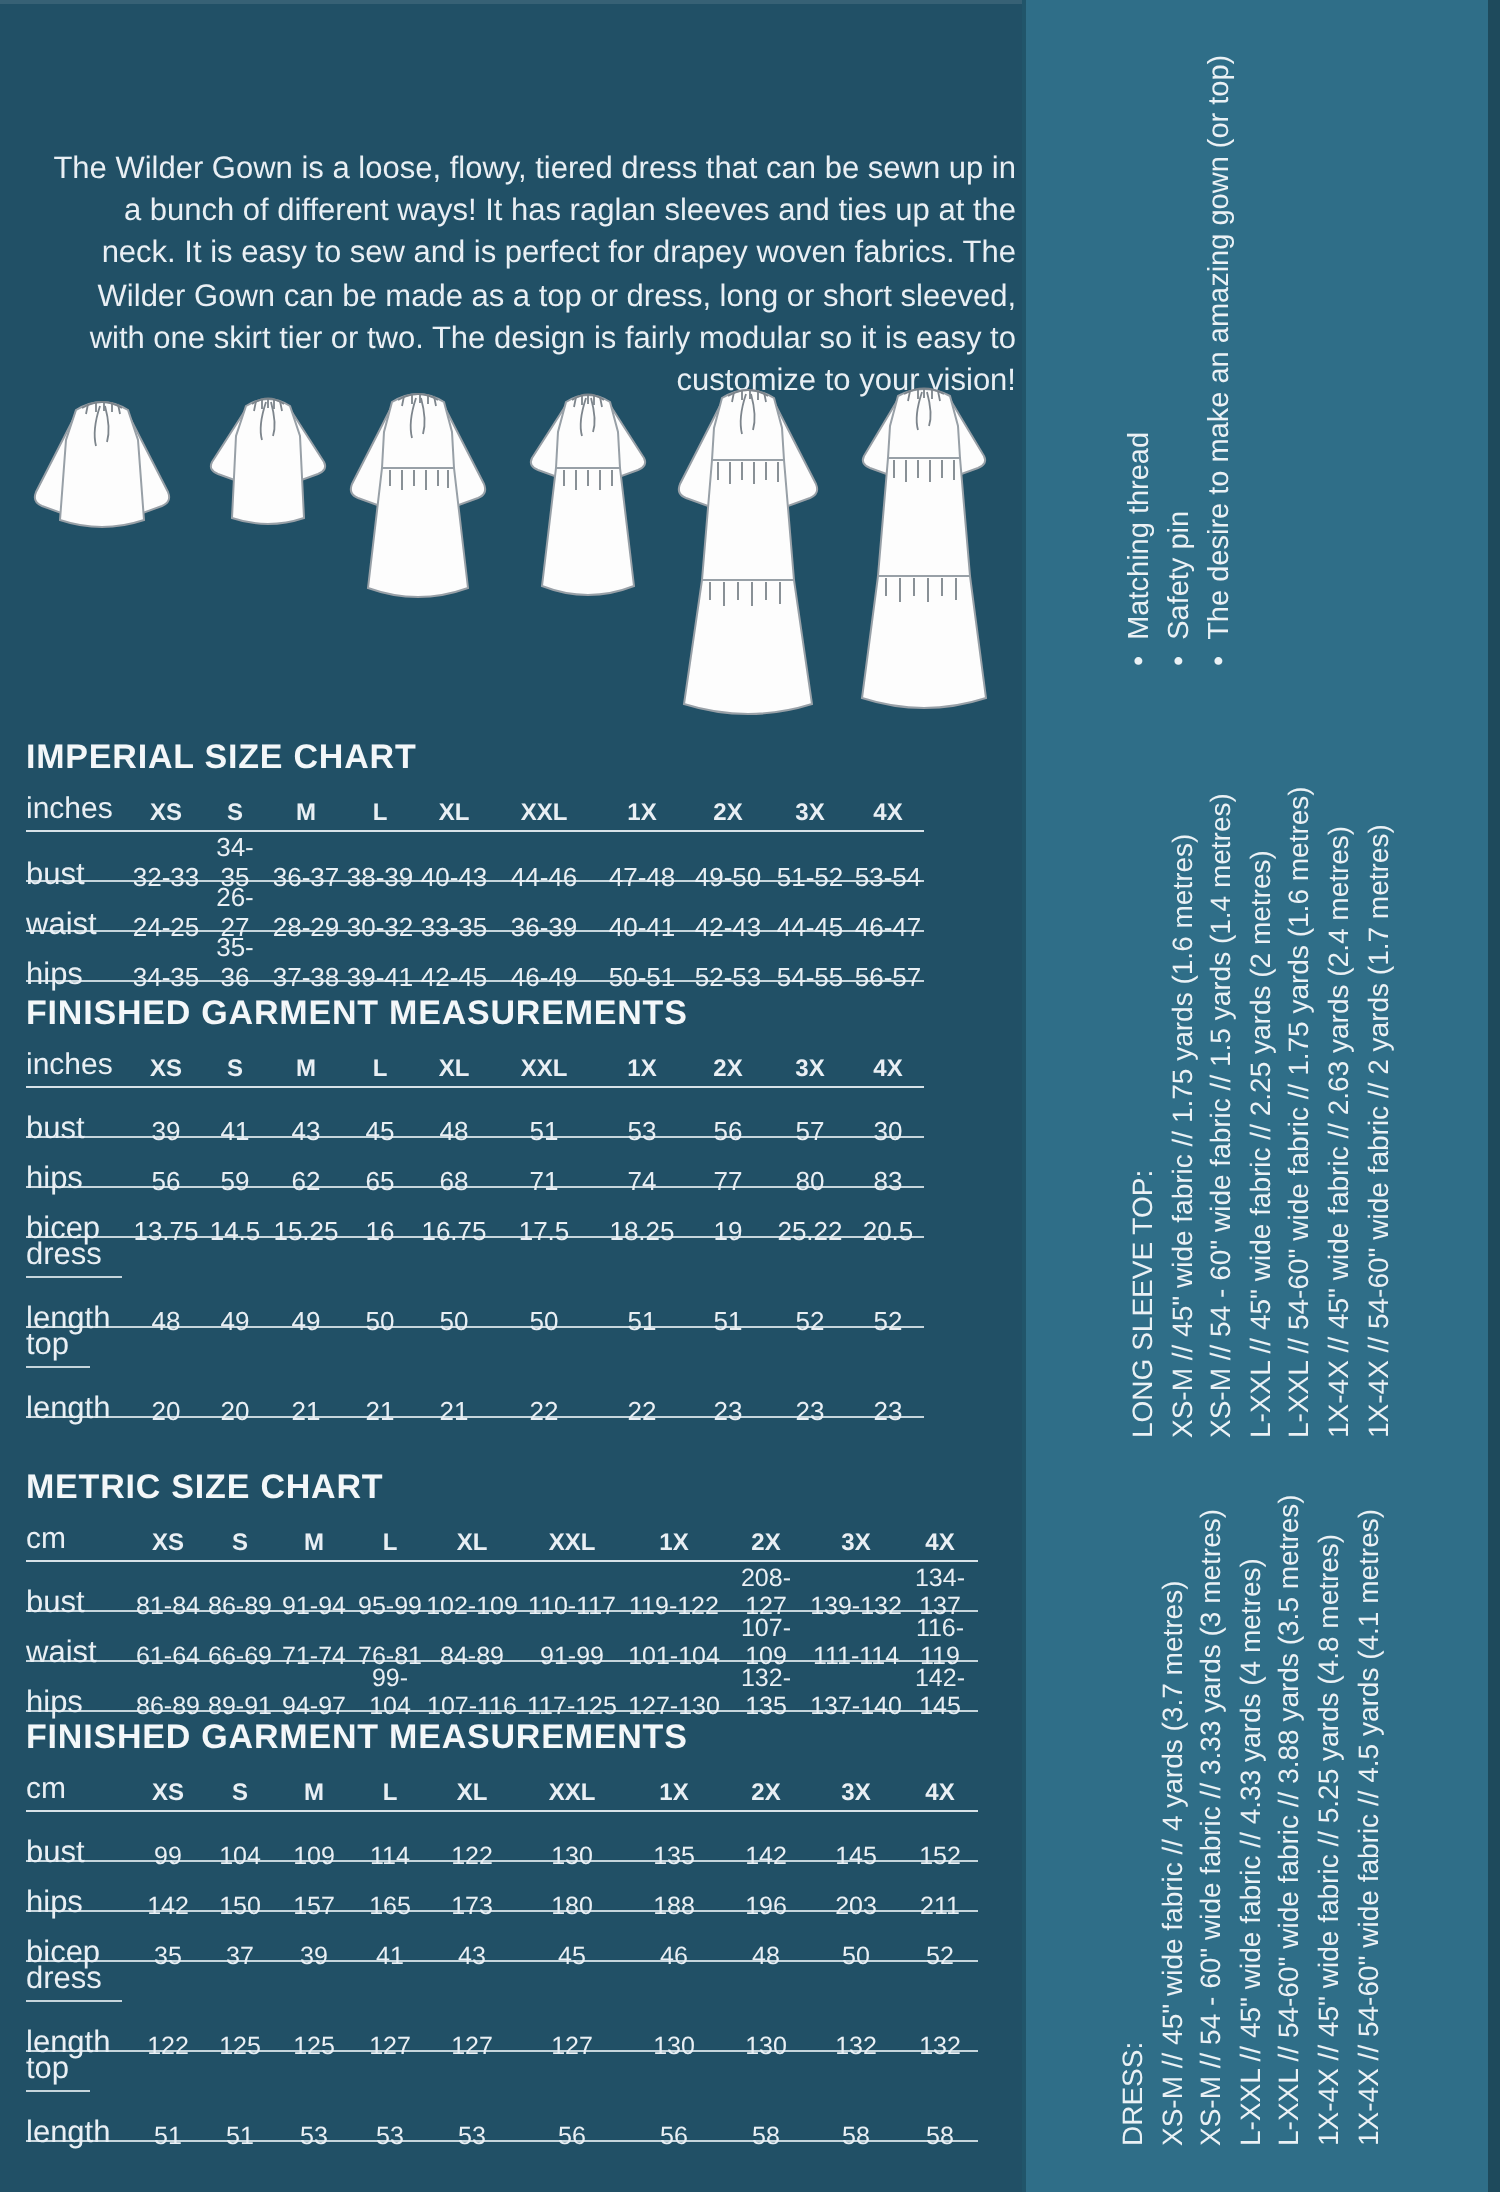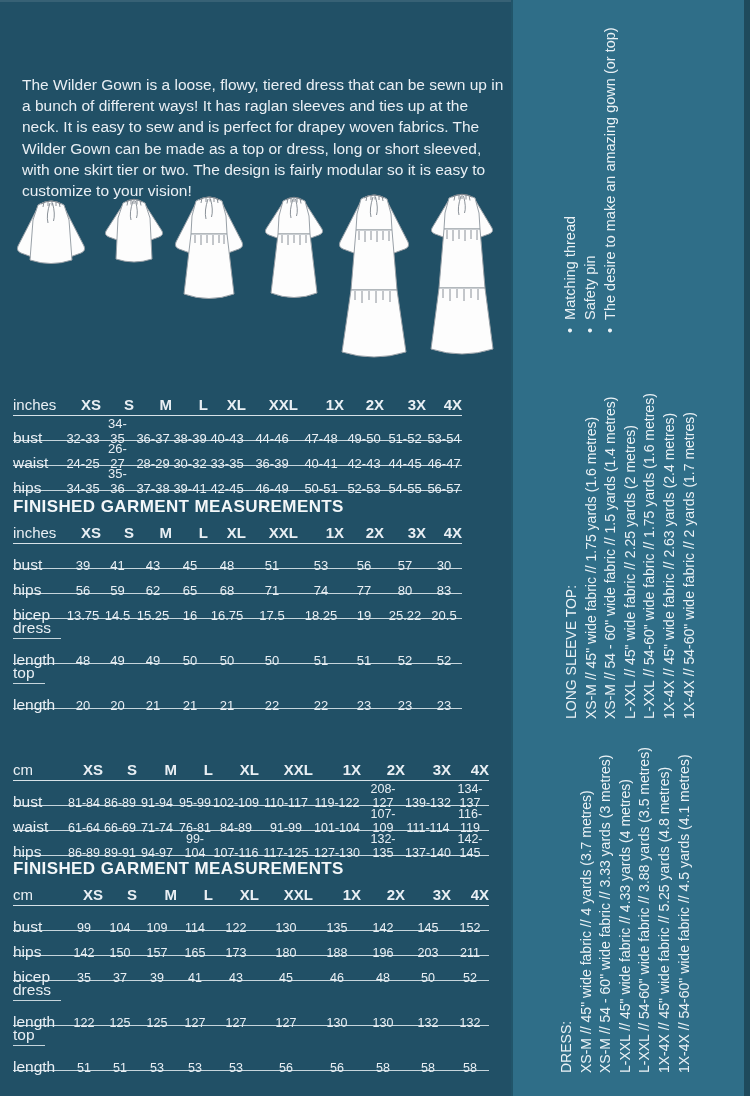--- a/index.html
+++ b/index.html
@@ -11,21 +11,21 @@
   }
   .top-edge{position:absolute;left:0;top:0;width:100%;height:2px;background:rgba(255,255,255,0.10);}
   .right-panel{
     position:absolute; left:511px; top:0; width:233px; height:1096px;
     background:#2f6e88; border-left:2px solid rgba(10,40,52,0.35);
   }
   .right-edge{position:absolute;left:744px;top:0;width:6px;height:1096px;background:#1e4a5c;}
 
   .intro{
     position:absolute; left:22px; top:74px; width:486px;
-    font-size:15.5px; line-height:21.2px; color:#e9eff4; margin:0;
+    font-size:15.5px; line-height:21.2px; color:#e9eff4; margin:0;text-align:right;
   }
 
   .garment{position:absolute;}
   .garment path{vector-effect:non-scaling-stroke;}
 
   .sec-title{
     position:absolute; left:13px; margin:0;
     font-size:17px; font-weight:bold; letter-spacing:0.4px; color:#f3f7f9;
   }
   .tbl{position:absolute; left:13px;}
@@ -33,21 +33,21 @@
   .tbl-imp .trow{grid-template-columns:52px 36px 33px 38px 36px 38px 52px 46px 40px 42px 36px; width:449px;}
   .tbl-met .trow{grid-template-columns:52px 38px 34px 40px 36px 46px 54px 48px 44px 46px 38px; width:476px;}
   .thead{height:23px; border-bottom:1.5px solid rgba(240,246,250,0.88);}
   .drow{height:24px; border-bottom:1.5px solid rgba(240,246,250,0.80);}
   .prefix-row{height:20px;}
   .prefix-row span{
     display:inline-block; font-size:15.5px; padding:0 10px 1px 0;
     border-bottom:1.5px solid rgba(240,246,250,0.80);
   }
   .unit{font-size:15px; padding-bottom:2px;}
-  .size{font-weight:bold; font-size:15px; text-align:right; padding-bottom:2px;}
+  .size{font-weight:bold; font-size:12px; text-align:center; padding-bottom:2px;}
   .rlabel{font-size:15.5px; padding-bottom:2px;margin-top:12px;}
   .val{font-size:13px; text-align:center; padding-bottom:3px;}
   .tbl-met .val{font-size:12.5px;}
 
   .rot{position:absolute; transform-origin:0 0; transform:rotate(-90deg); color:#eaf1f5;}
   .notions{left:560px; top:333px; width:306px; height:62px; font-size:14.5px; line-height:20px;}
   .notions .line::before{content:"•"; margin-right:8px;}
   .req{font-size:14px; line-height:19.6px;}
   #req-lst{left:562px; top:719px; width:347px; height:140px;}
   #req-dress{left:557px; top:1073px; width:348px; height:140px;}
@@ -146,20 +146,21 @@
     </g>
     <g fill="none" stroke="#7d858c" stroke-width="0.9">
       <path d="M30,9 Q40,3.5 50,9"></path>
       <path d="M33,7.5 l-1,5 M37,6.5 l0,5 M40,6 l0,5 M44,6.5 l0,5 M47,7.5 l1,5"></path>
       <path d="M39,8 q-4,12 -2,19 M41.5,8 q3,11 1,17"></path>
       <path d="M25,42 l0,9 M31,42 l0,11 M37,42 l0,9 M43,42 l0,11 M49,42 l0,9 M55,42 l0,10"></path>
       <path d="M21,101 l0,9 M28,101 l0,12 M35,101 l0,9 M42,101 l0,12 M49,101 l0,9 M56,101 l0,11"></path>
     </g>
   </svg>
 
+  <h2 class="sec-title" style="top:369px">IMPERIAL SIZE CHART</h2>
   <div class="tbl tbl-imp" style="top:392px">
       <div class="trow thead">
         <div class="unit">inches</div>
         <div class="size">XS</div>
         <div class="size">S</div>
         <div class="size">M</div>
         <div class="size">L</div>
         <div class="size">XL</div>
         <div class="size">XXL</div>
         <div class="size">1X</div>
@@ -285,20 +286,21 @@
         <div class="val">21</div>
         <div class="val">21</div>
         <div class="val">22</div>
         <div class="val">22</div>
         <div class="val">23</div>
         <div class="val">23</div>
         <div class="val">23</div>
       </div>
     </div>
 
+  <h2 class="sec-title" style="top:734px">METRIC SIZE CHART</h2>
   <div class="tbl tbl-met" style="top:757px">
       <div class="trow thead">
         <div class="unit">cm</div>
         <div class="size">XS</div>
         <div class="size">S</div>
         <div class="size">M</div>
         <div class="size">L</div>
         <div class="size">XL</div>
         <div class="size">XXL</div>
         <div class="size">1X</div>

